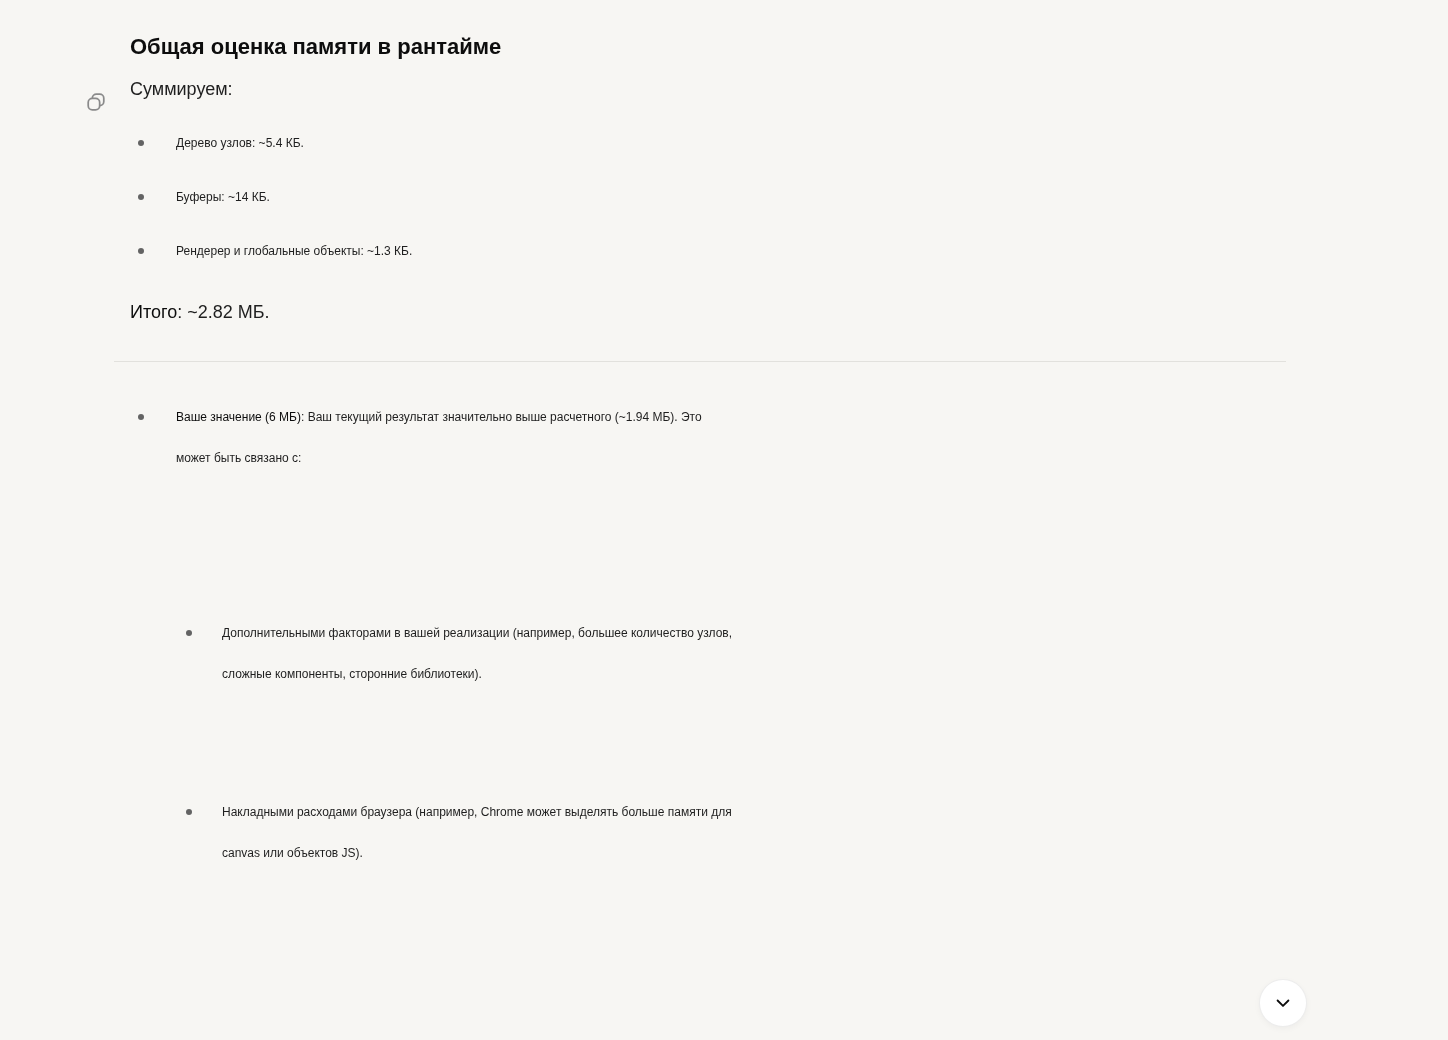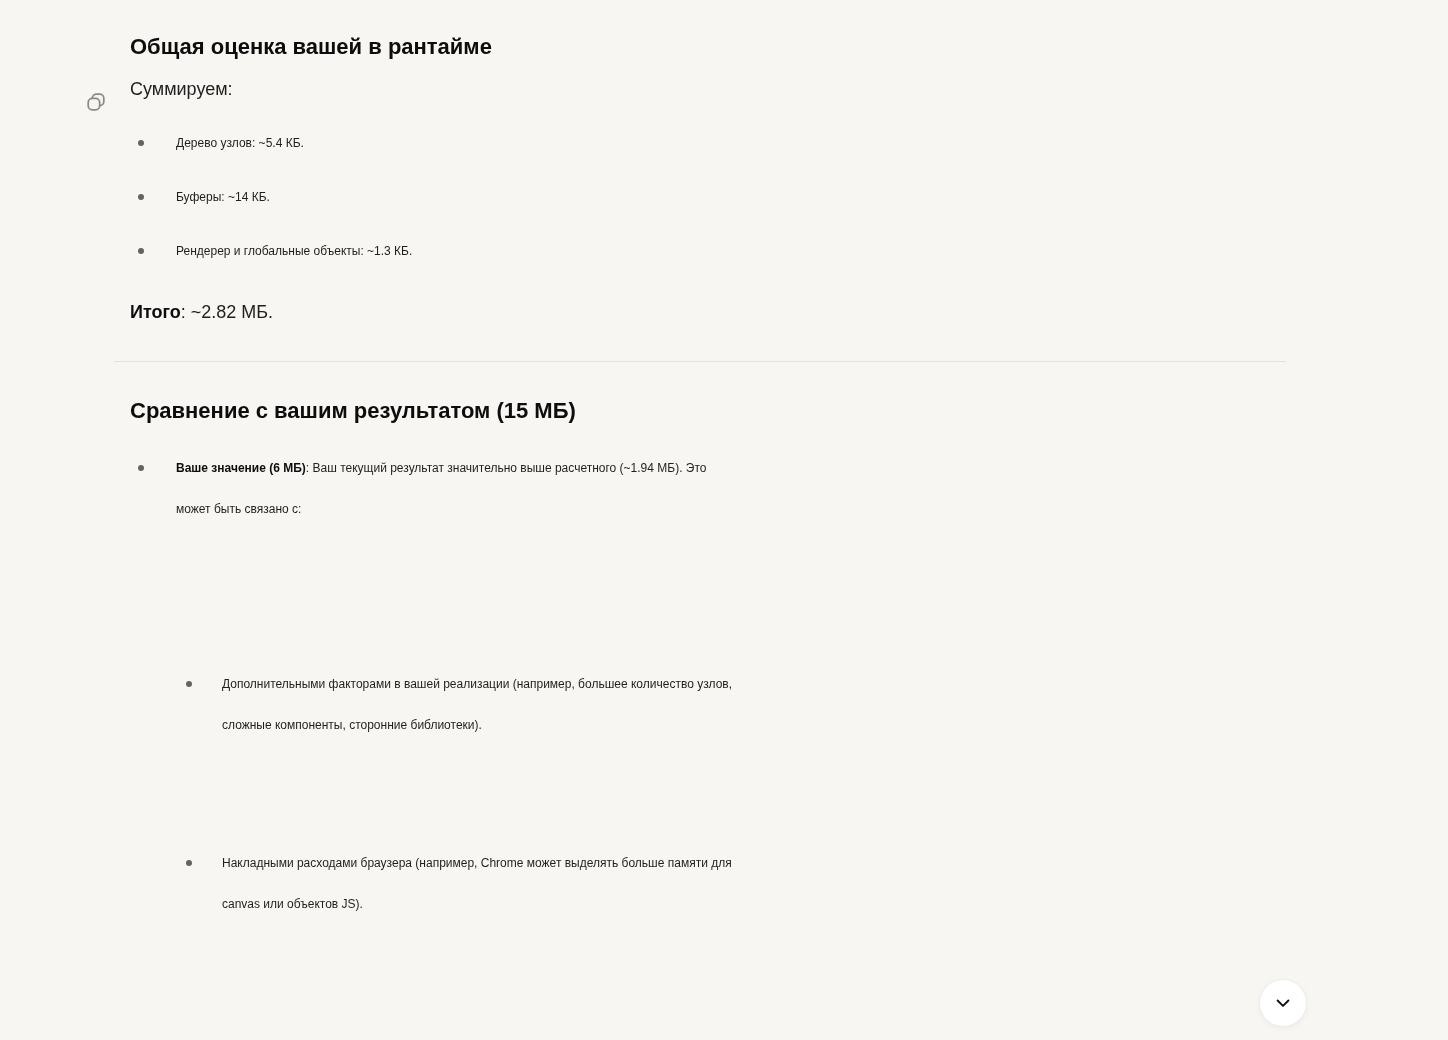--- a/index.html
+++ b/index.html
@@ -26,21 +26,21 @@
     font-weight: 700;
     color: #0d0d0d;
   }
   p {
     margin: 0;
     font-size: 18px;
     line-height: 28px;
   }
   .intro { margin-top: 14px; }
   .total { margin-top: 26px; }
-  b, .bold { font-weight: 700; color: #0d0d0d; }
+  b, .bold { font-weight: 400; color: #0d0d0d; }
   ul {
     list-style: none;
     margin: 0;
     padding: 0;
     font-size: 12px;
   }
   li {
     position: relative;
     padding-left: 46px;
     line-height: 41px;
@@ -107,35 +107,34 @@
   <span>
     <svg width="22" height="22" viewBox="0 0 24 24" fill="none">
       <rect x="8" y="3.5" width="12.5" height="12.5" rx="4.5" stroke="#8a8a8a" stroke-width="1.9"></rect>
       <rect x="3.5" y="8" width="12.5" height="12.5" rx="4.5" fill="#f7f6f3" stroke="#8a8a8a" stroke-width="1.9"></rect>
     </svg>
   </span>
 </button>
 
 <div class="content">
 
-  <h3>Общая оценка вашей в рантайме</h3>
+  <h3>Общая оценка памяти в рантайме</h3>
 
   <p class="intro">Суммируем:</p>
 
   <ul class="l1">
     <li>Дерево узлов: ~5.4 КБ.</li>
     <li>Буферы: ~14 КБ.</li>
     <li>Рендерер и глобальные объекты: ~1.3 КБ.</li>
   </ul>
 
   <p class="total"><b>Итого</b><span>: ~2.82 МБ.</span></p>
 
   <hr>
 
-  <h3>Сравнение с вашим результатом (15 МБ)</h3>
 
   <ul class="l1 compare-list">
     <li><b>Ваше значение (6 МБ)</b><span>: Ваш текущий результат значительно выше расчетного (~1.94 МБ). Это
 может быть связано с:</span>
       <ul class="l2">
         <li>Дополнительными факторами в вашей реализации (например, большее количество узлов,
 сложные компоненты, сторонние библиотеки).</li>
         <li>Накладными расходами браузера (например, Chrome может выделять больше памяти для
 canvas или объектов JS).</li>
         

